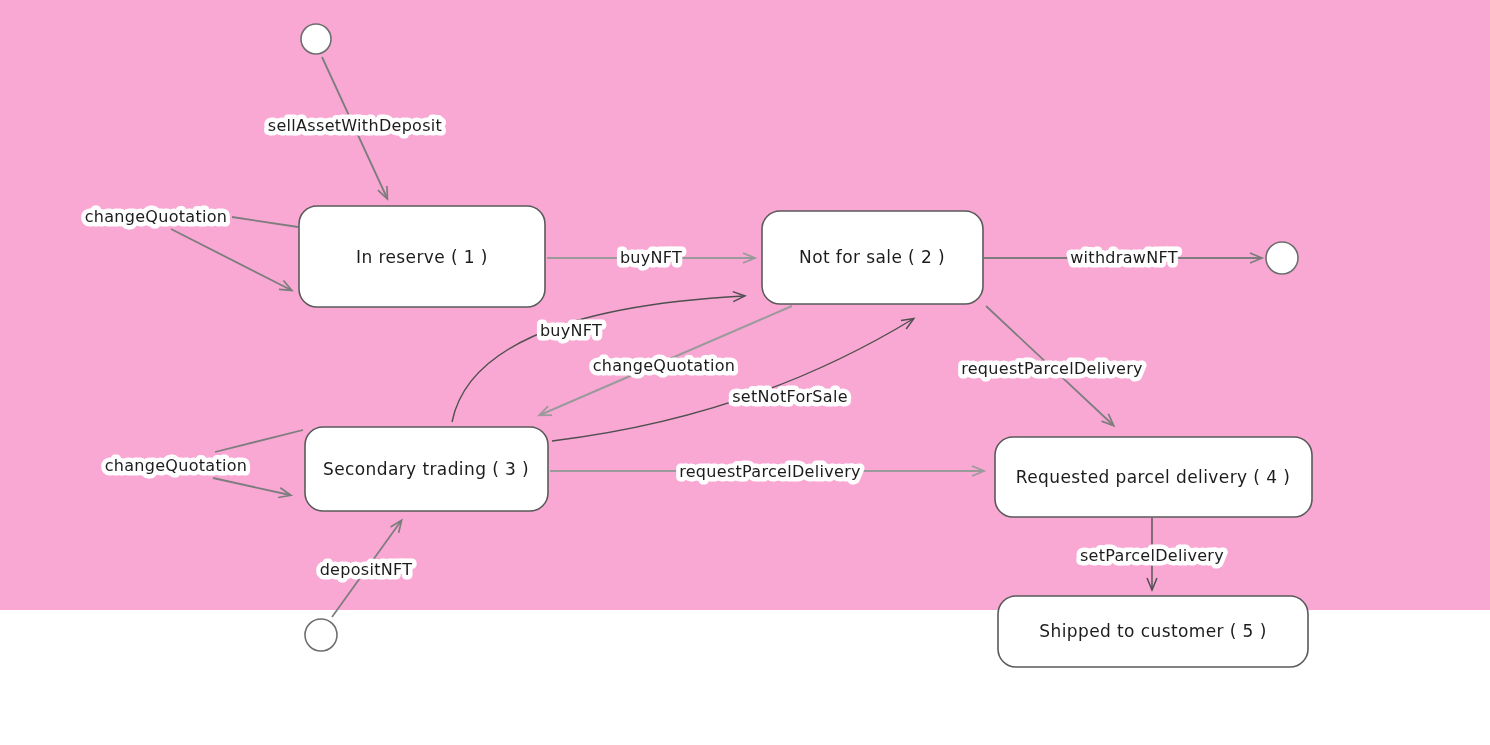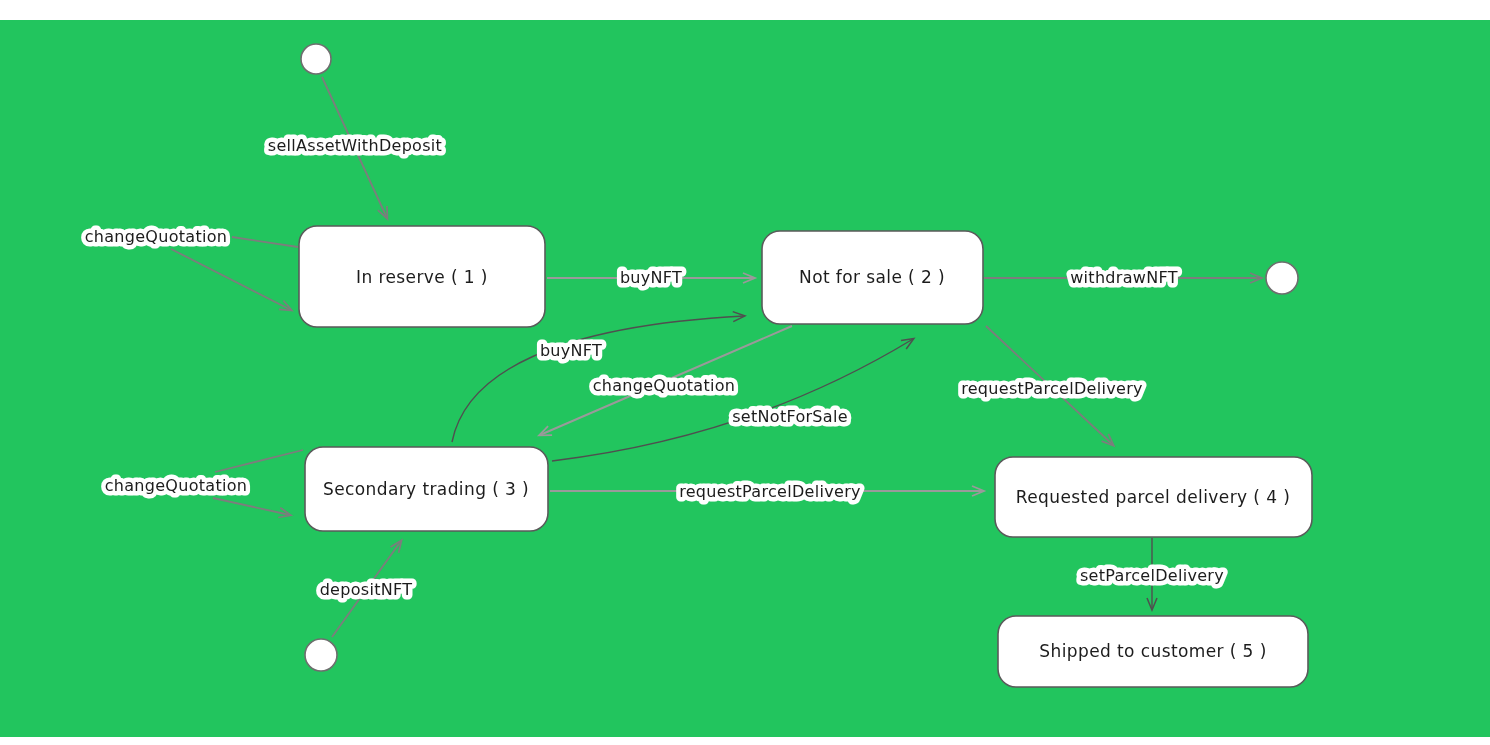--- a/index.html
+++ b/index.html
@@ -7,23 +7,22 @@
     padding: 0;
     background: #ffffff;
     width: 1490px;
     height: 745px;
     overflow: hidden;
     font-family: "DejaVu Sans", sans-serif;
   }
   .canvas-wrap {
     position: relative;
     width: 1490px;
-    height: 717px;
-    background: #22c55e;
-    margin-top: 20px;
+    height: 610px;
+    background: #f9a8d4;
   }
   svg { display: block; }
   .state-box {
     fill: #ffffff;
     stroke: #5a5a5a;
     stroke-width: 1.6;
   }
   .state-circle {
     fill: #ffffff;
     stroke: #6e6e6e;

